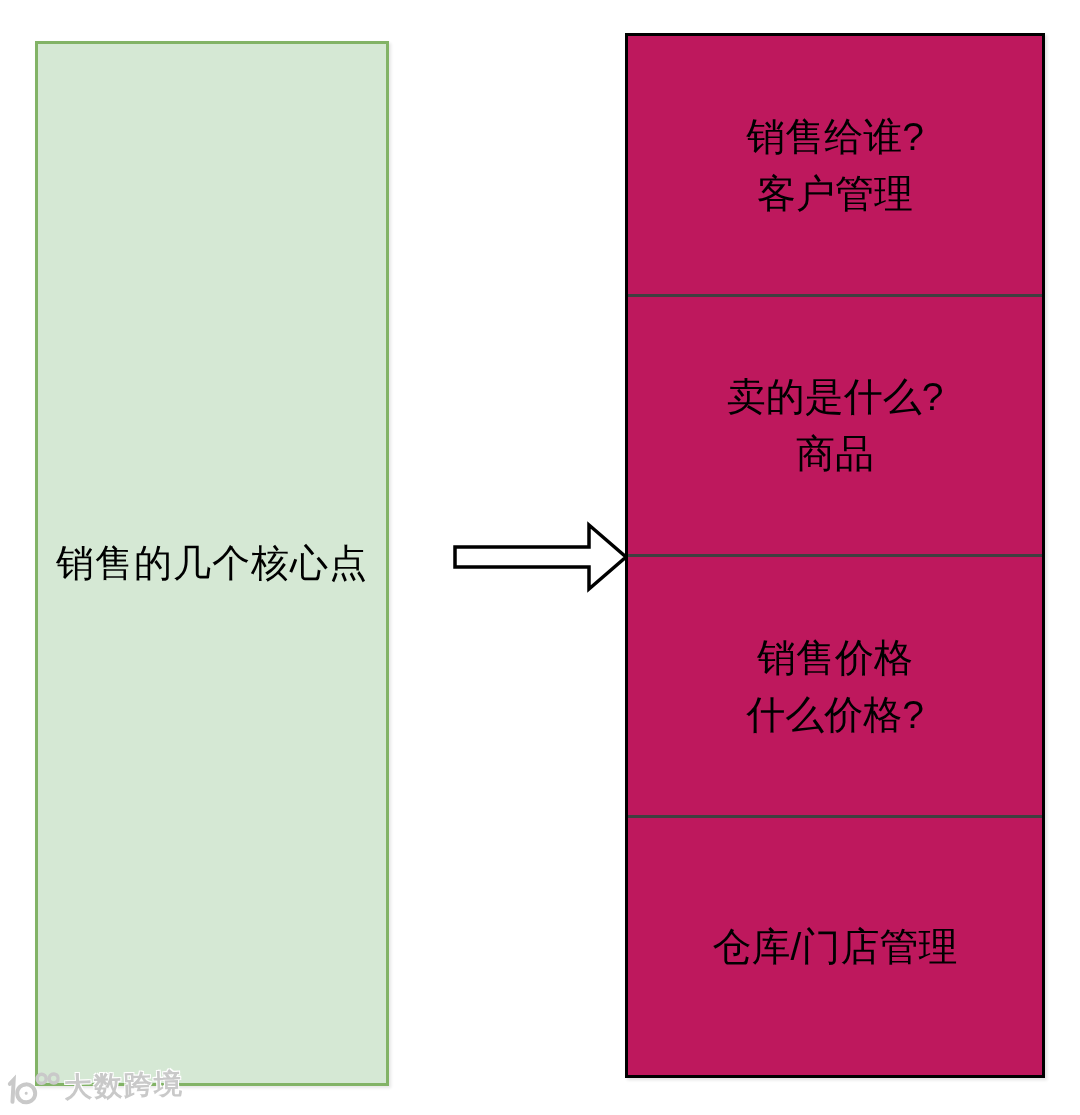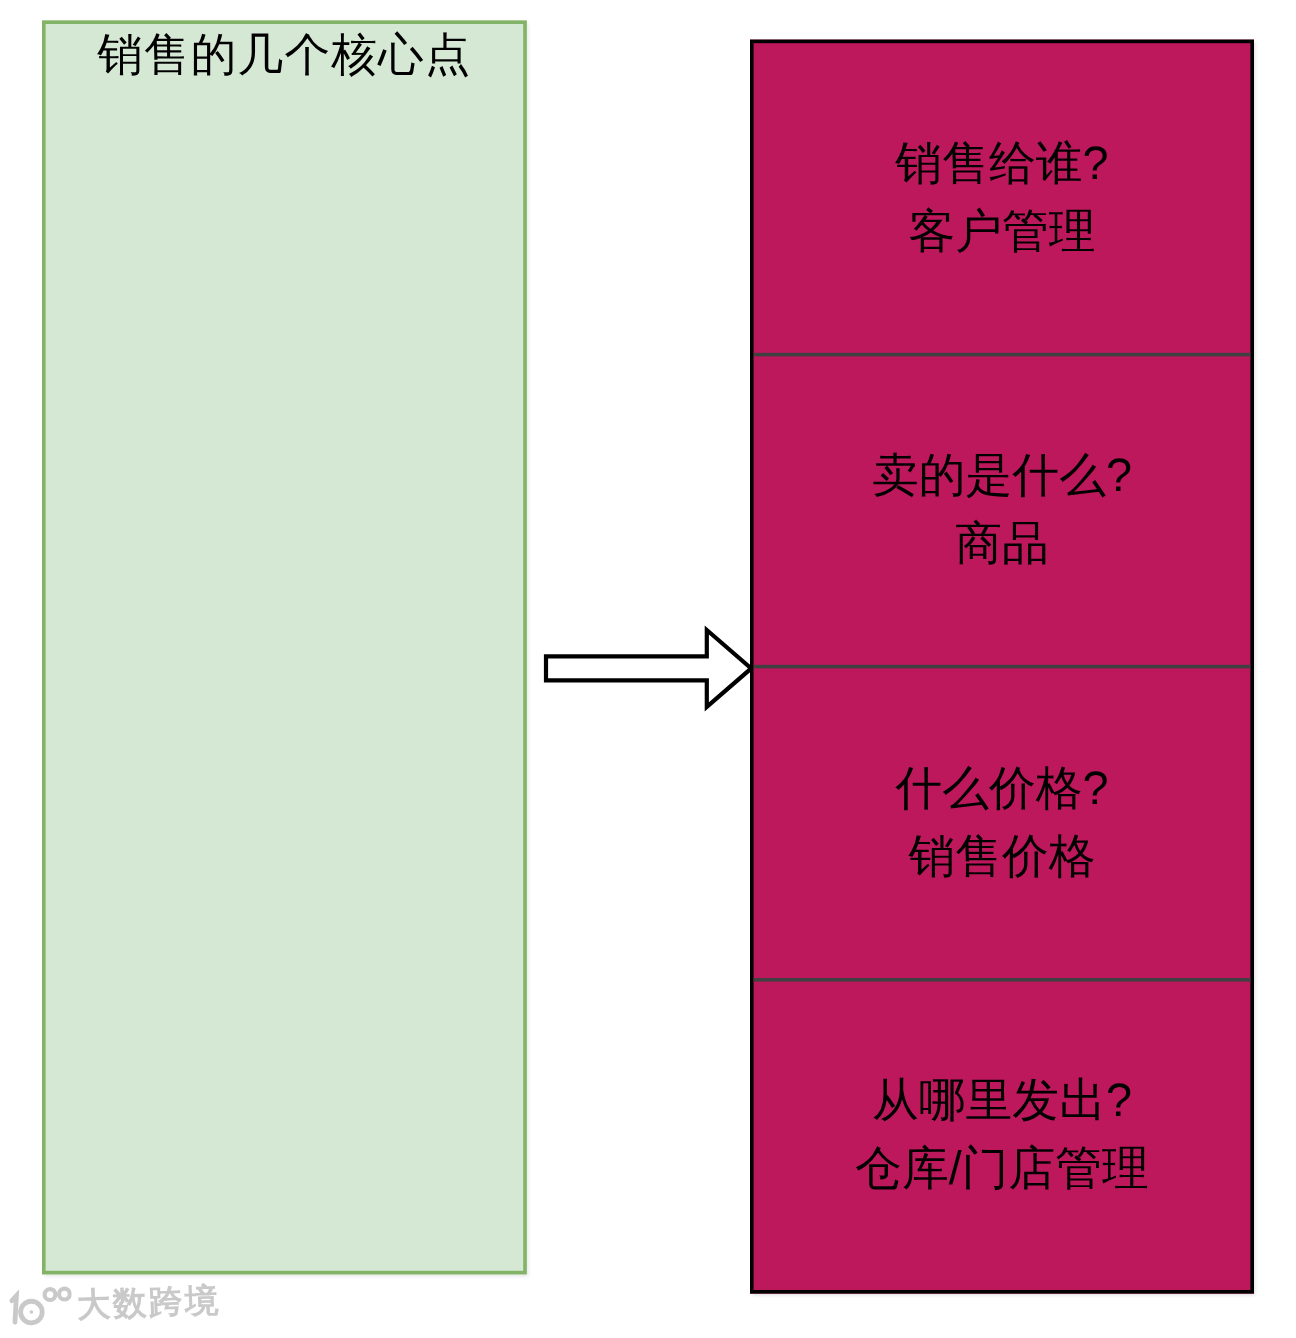--- a/index.html
+++ b/index.html
@@ -13,27 +13,28 @@
     width: 1080px;
     height: 1115px;
     background: #ffffff;
     overflow: hidden;
   }
 
   
   .green-box {
     position: absolute;
     left: 35px;
-    top: 17px;
-    width: 404px;
+    top: 41px;
+    width: 354px;
     height: 1045px;
     background: #d5e8d4;
     border: 3px solid #82b366;
     box-sizing: border-box;
     display: flex;
+    align-items: center;
     justify-content: center;
     box-shadow: 2px 2px 3px rgba(0,0,0,0.10);
   }
   .green-box .label {
     font-size: 38px;
     font-weight: 500;
     color: #000000;
     text-align: center;
     letter-spacing: 1px;
   }
@@ -125,26 +126,25 @@
       <div class="line">销售给谁?</div>
       <div class="line">客户管理</div>
     </div>
 
     <div class="cell">
       <div class="line">卖的是什么?</div>
       <div class="line">商品</div>
     </div>
 
     <div class="cell">
+      <div class="line">销售价格</div>
       <div class="line">什么价格?</div>
-      <div class="line">销售价格</div>
     </div>
 
     <div class="cell">
-      <div class="line">从哪里发出?</div>
       <div class="line">仓库/门店管理</div>
     </div>
 
 
   </div>
 
   <div class="watermark">
     <svg class="wm-logo-svg" width="56" height="36" viewBox="0 0 56 36" xmlns="http://www.w3.org/2000/svg">
       <g stroke="#c9c9c9" stroke-width="4" fill="none" stroke-linecap="round">
         <path d="M6,12 L10,8 L8,30"></path>

